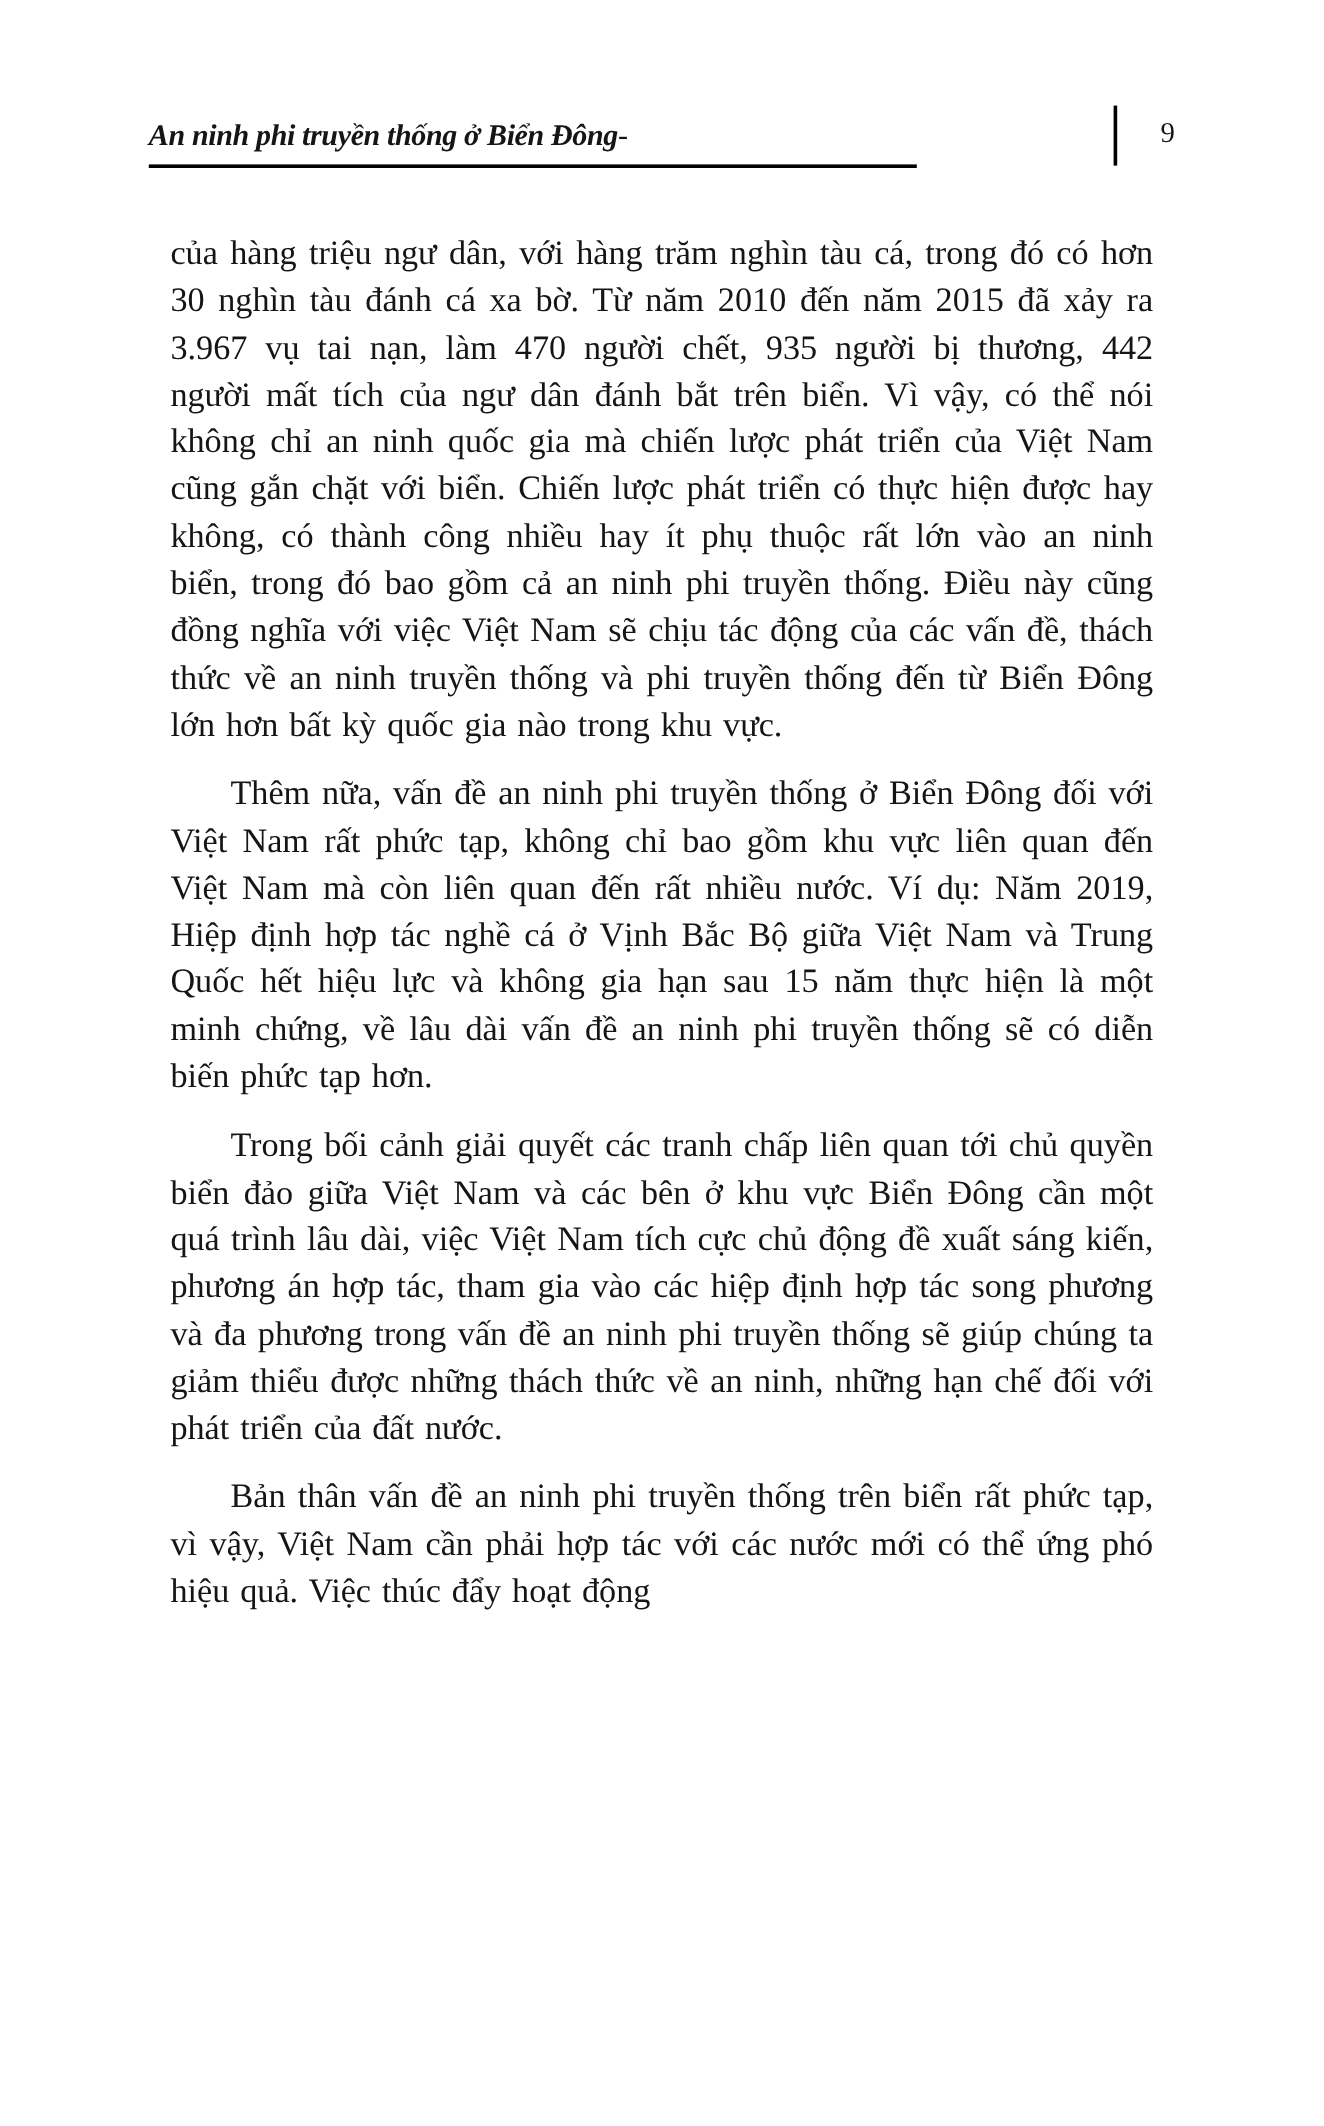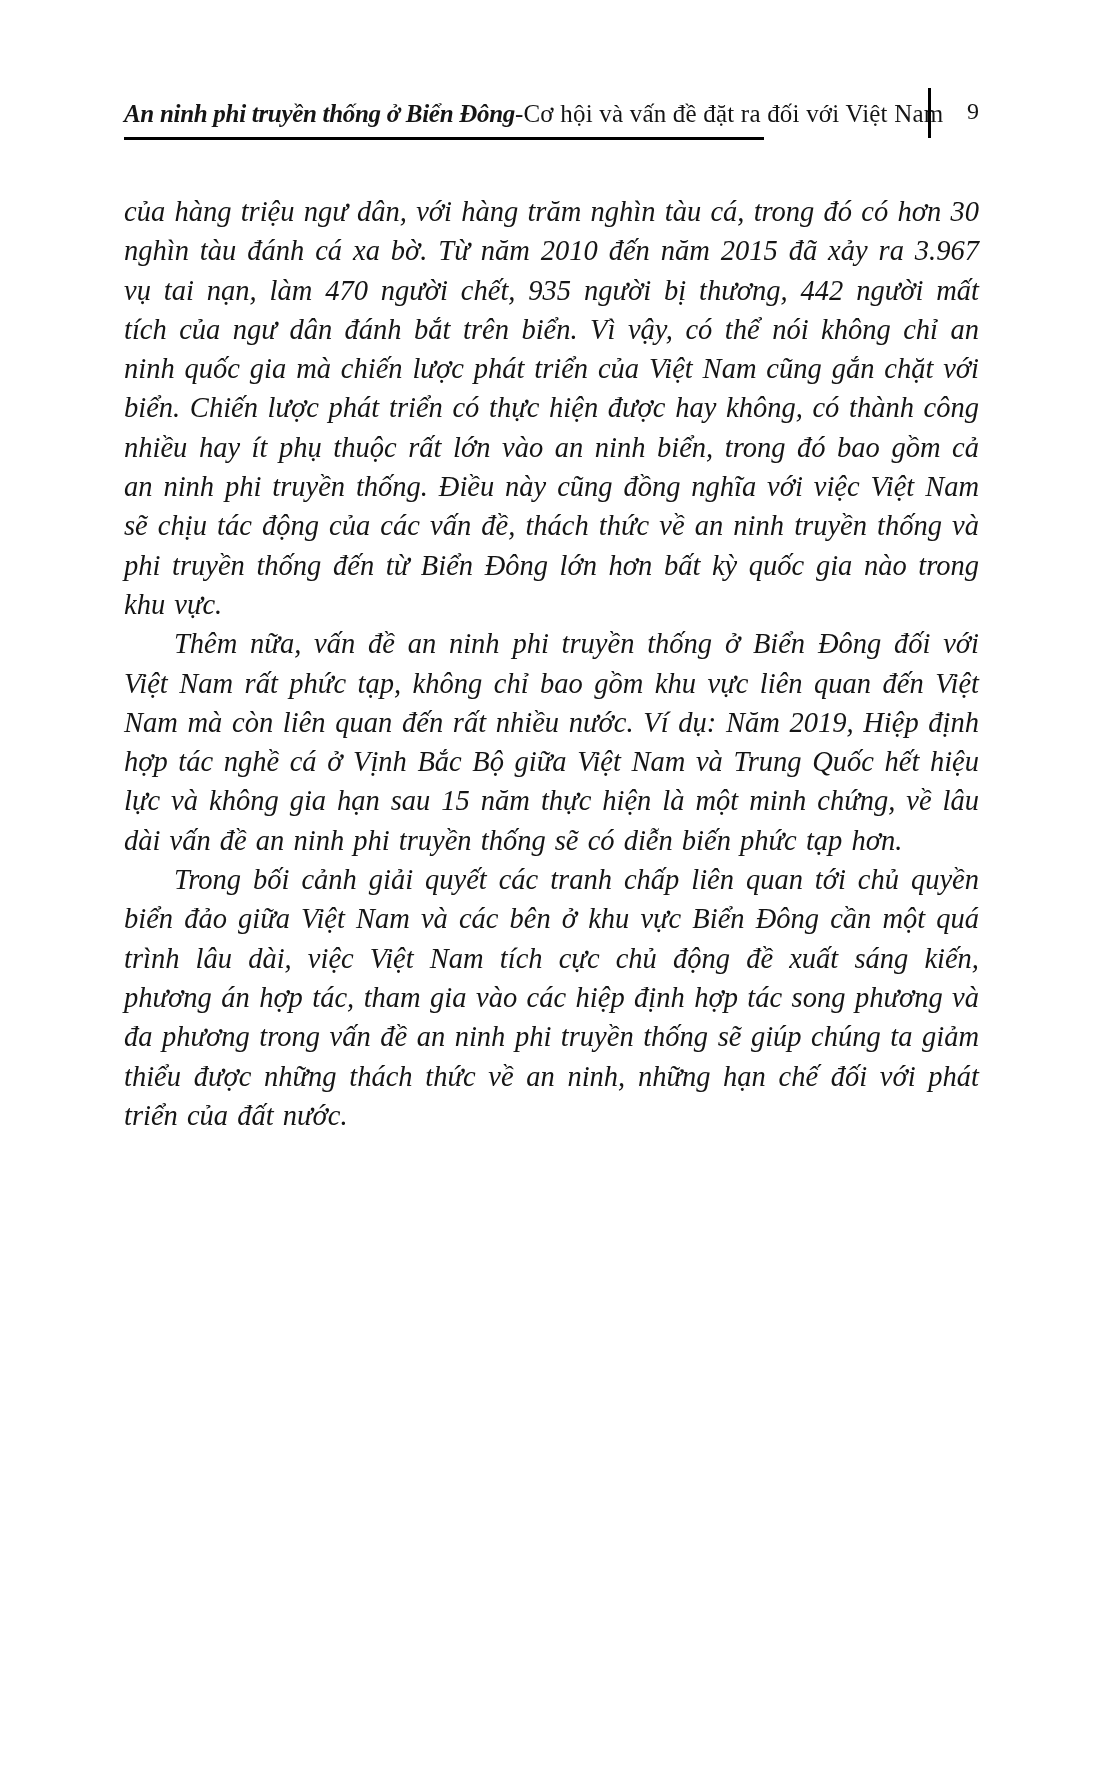--- a/index.html
+++ b/index.html
@@ -67,43 +67,42 @@
 
   
   .text-block {
     margin-top: 52px;
     font-size: 28.5px;
     line-height: 39.3px;
     text-align: justify;
     word-spacing: 2px;
   }
   .text-block p {
-    margin: 0;
+    margin: 18px;
     padding: 0;
-    font-style: italic;
   }
   .text-block p.indent {
     text-indent: 50px;
   }
 </style>
 </head>
 <body>
 
 <div class="page">
 
   <div class="header-row">
     <div class="running-title">
       <span class="title-bold">An ninh phi truyền thống ở Biển Đông</span>
         <span class="title-regular"> - </span>
-        <span class="title-regular">Cơ hội và vấn đề đặt ra đối với Việt Nam</span>
     </div>
     <div class="header-spacer"></div>
     <div class="header-bar"></div>
     <div class="folio">9</div>
   </div>
 
   <div class="text-block">
     <p>của hàng triệu ngư dân, với hàng trăm nghìn tàu cá, trong đó có hơn 30 nghìn tàu đánh cá xa bờ. Từ năm 2010 đến năm 2015 đã xảy ra 3.967 vụ tai nạn, làm 470 người chết, 935 người bị thương, 442 người mất tích của ngư dân đánh bắt trên biển. Vì vậy, có thể nói không chỉ an ninh quốc gia mà chiến lược phát triển của Việt Nam cũng gắn chặt với biển. Chiến lược phát triển có thực hiện được hay không, có thành công nhiều hay ít phụ thuộc rất lớn vào an ninh biển, trong đó bao gồm cả an ninh phi truyền thống. Điều này cũng đồng nghĩa với việc Việt Nam sẽ chịu tác động của các vấn đề, thách thức về an ninh truyền thống và phi truyền thống đến từ Biển Đông lớn hơn bất kỳ quốc gia nào trong khu vực.</p>
     <p class="indent">Thêm nữa, vấn đề an ninh phi truyền thống ở Biển Đông đối với Việt Nam rất phức tạp, không chỉ bao gồm khu vực liên quan đến Việt Nam mà còn liên quan đến rất nhiều nước. Ví dụ: Năm 2019, Hiệp định hợp tác nghề cá ở Vịnh Bắc Bộ giữa Việt Nam và Trung Quốc hết hiệu lực và không gia hạn sau 15 năm thực hiện là một minh chứng, về lâu dài vấn đề an ninh phi truyền thống sẽ có diễn biến phức tạp hơn.</p>
     <p class="indent">Trong bối cảnh giải quyết các tranh chấp liên quan tới chủ quyền biển đảo giữa Việt Nam và các bên ở khu vực Biển Đông cần một quá trình lâu dài, việc Việt Nam tích cực chủ động đề xuất sáng kiến, phương án hợp tác, tham gia vào các hiệp định hợp tác song phương và đa phương trong vấn đề an ninh phi truyền thống sẽ giúp chúng ta giảm thiểu được những thách thức về an ninh, những hạn chế đối với phát triển của đất nước.</p>
+    <p class="indent">Bản thân vấn đề an ninh phi truyền thống trên biển rất phức tạp, vì vậy, Việt Nam cần phải hợp tác với các nước mới có thể ứng phó hiệu quả. Việc thúc đẩy hoạt động</p>
   </div>
 
 </div>
 
 </body></html>

